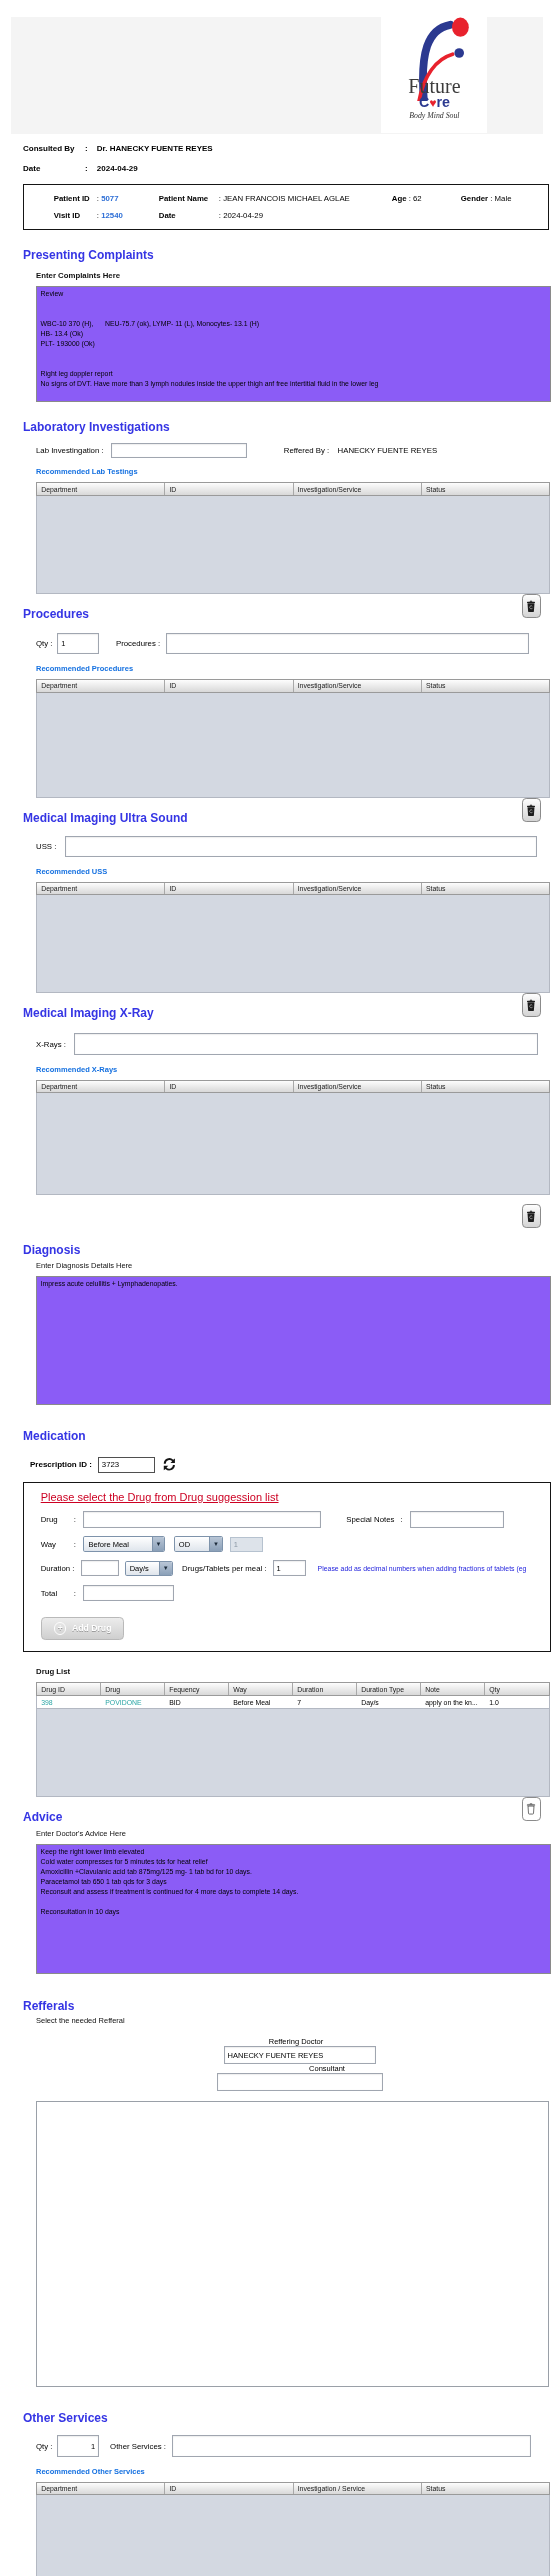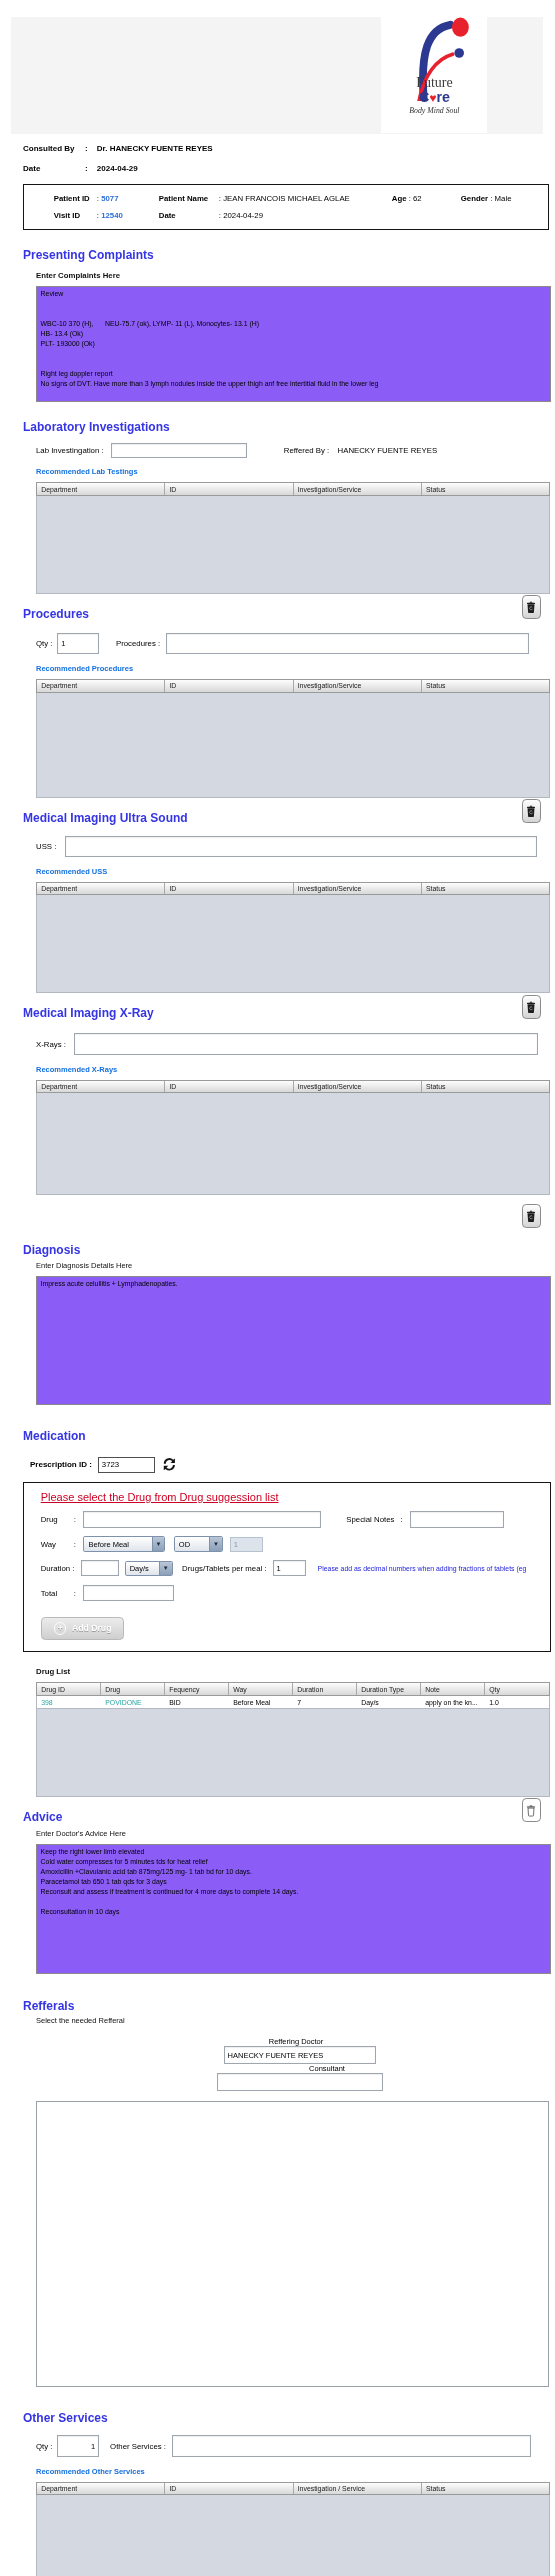--- a/index.html
+++ b/index.html
@@ -5,21 +5,21 @@
   html,body{margin:0;padding:0;background:#fff;}
   body{width:556px;font-family:"Liberation Sans",sans-serif;color:#000;overflow-x:hidden;}
 
   
   .header-band{position:relative;margin:16.7px 12.6px 0 10.8px;height:117px;background:#f4f4f4;}
   .co-block{padding:30px 0 0 39px;}
   .co-title{font-size:7.5px;font-weight:bold;color:#222;padding-bottom:1.8px;border-bottom:1.2px solid #c8a2a8;width:251px;}
   .co-line{font-size:7.2px;color:#222;margin-top:2.4px;line-height:1.25;}
   .logo-card{position:absolute;top:-7.8px;right:56px;width:106px;height:124px;background:#fff;text-align:center;}
   .logo-art{margin-top:2.4px;}
-  .logo-word1{font-family:"Liberation Serif",serif;font-size:14px;color:#3c3c3c;line-height:0.9;margin-top:-26px;}
+  .logo-word1{font-family:"Liberation Serif",serif;font-size:20px;color:#3c3c3c;line-height:0.9;margin-top:-26px;}
   .logo-word2{font-size:14.3px;font-weight:bold;color:#2b3990;line-height:1.05;}
   .logo-heart{color:#e8222d;font-size:12px;}
   .logo-tag{font-family:"Liberation Serif",serif;font-style:italic;font-size:7.8px;color:#333;margin-top:1.2px;text-align:center;}
 
   
   .consult-row{margin:10.8px 0 0 23px;font-size:8px;font-weight:bold;}
   .consult-row .lbl{display:inline-block;width:62px;}
   .consult-row .sep{display:inline-block;width:9.6px;}
 
   
@@ -52,21 +52,21 @@
   .rec-table{margin:6px 0 0 36px;width:514px;box-sizing:border-box;}
   .rt-head{display:flex;background:linear-gradient(#fdfdfd,#d8d8d8);border:0.6px solid #9a9a9a;box-sizing:border-box;}
   .rt-th{flex:1;font-size:6.9px;color:#1a1a1a;padding:2.4px 4.2px;border-right:0.6px solid #a8a8a8;box-sizing:border-box;}
   .rt-th:last-child{border-right:none;}
   .rt-body{height:98px;background:#d3d8e1;border:0.6px solid #b3b8c2;border-top:none;box-sizing:border-box;}
 
   
   .trash-row{display:flex;justify-content:flex-end;margin:8.4px 15.5px -3.6px 0;height:25px;align-items:flex-start;}
   .trash-btn{width:19px;height:24px;border-radius:4.2px;border:0.6px solid #8b8b8b;background:linear-gradient(#fefefe,#d4d4d4);
              display:flex;align-items:center;justify-content:center;cursor:pointer;padding:0;}
-  .head-row{display:flex;justify-content:space-between;align-items:center;margin-right:15.5px;}
+  .head-row{display:flex;justify-content:space-between;align-items:flex-start;margin-right:15.5px;}
   .head-row .section-title{margin-top:13px;}
   .head-row .trash-btn{margin-top:0;}
 
   
   .rx-row{display:flex;align-items:center;margin:13px 0 0 30px;}
   .rx-lab{font-size:8px;font-weight:bold;}
   .rx-input{margin-left:6px;width:57px;height:15.5px;border:1.2px solid #4f4f4f;box-shadow:none;font-size:7.8px;}
   .refresh-btn{margin-left:6px;background:none;border:none;padding:0;cursor:pointer;display:flex;align-items:center;}
   .med-box{margin:8.4px 4.8px 0 23px;border:1.8px solid #151515;background:#fff;padding:6px 0 10.8px 0;overflow:hidden;}
   .med-note{color:#cc0022;font-size:11px;margin:2.4px 0 0 16.7px;text-decoration:underline;}

